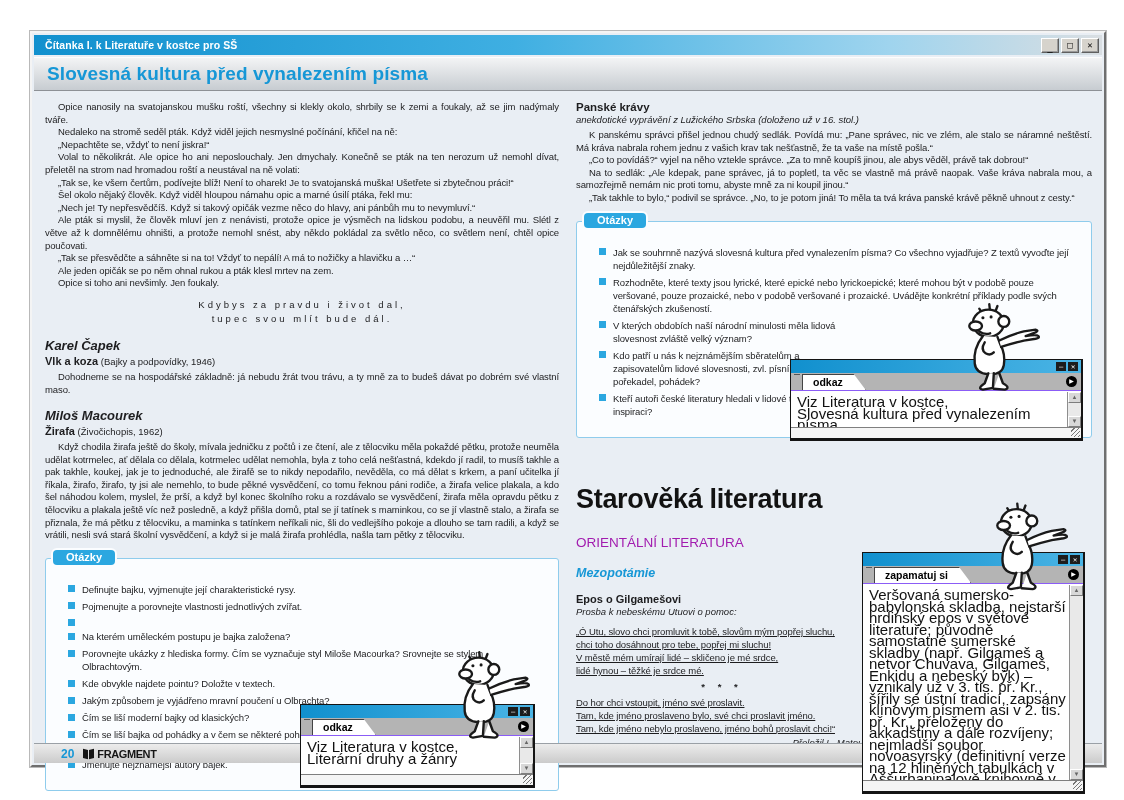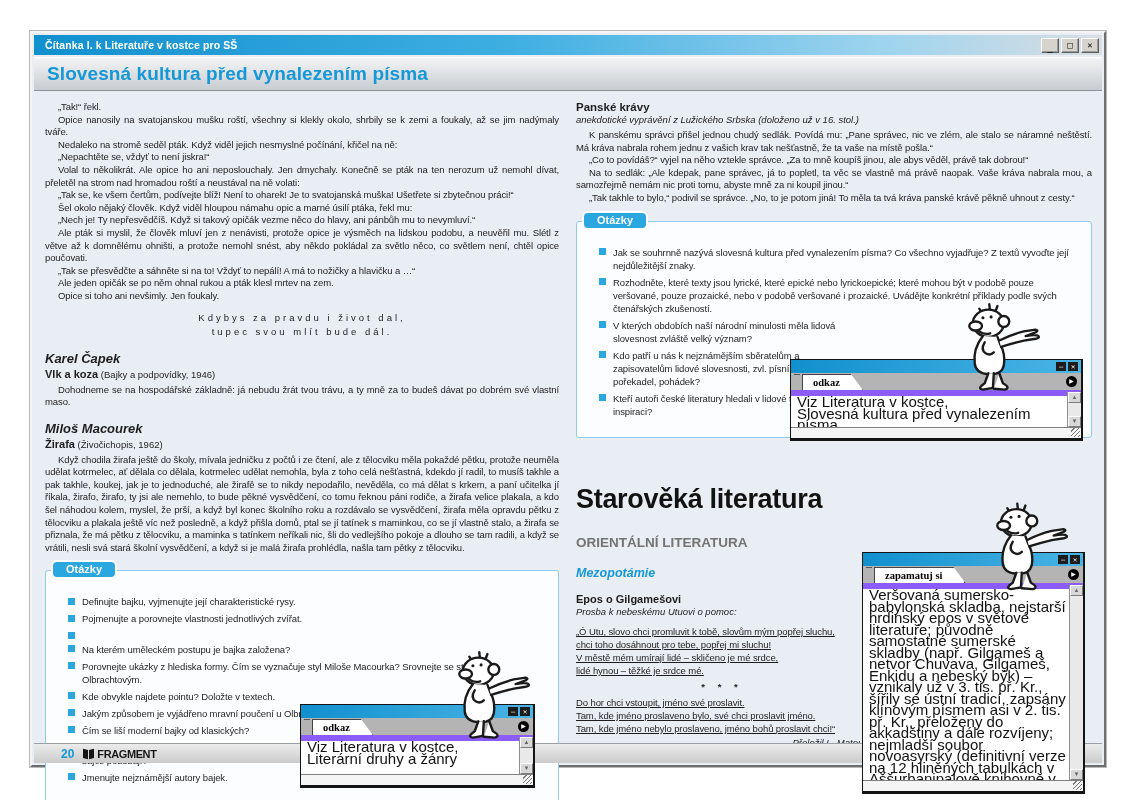--- a/index.html
+++ b/index.html
@@ -51,34 +51,34 @@
   .qbox ul{list-style:none;margin:12px;padding:0;}
   .qbox li{display:flex;gap:7px;margin:0 0 4px;font-size:9.5px;line-height:13px;letter-spacing:-.1px;}
   .qbox li .sq{flex:none;width:7px;height:7px;background:#2ba7e0;margin-top:2.5px;}
   .qbox li .qt{display:block;}
   .qbox li.n1 .qt{max-width:232px;}
   .qbox li.n2 .qt{max-width:260px;}
   .qbox li.n3 .qt{max-width:470px;}
 
   
   .h1big{font-size:27px;font-weight:bold;color:#121212;margin:0;letter-spacing:-.3px;}
-  .h2blue{color:#737373;font-weight:bold;font-size:13.5px;margin:20px 0 16px;}
+  .h2blue{color:#a21caf;font-weight:normal;font-size:13.5px;margin:20px 0 16px;}
   .h3blue{color:#1697d6;font-weight:bold;font-style:italic;font-size:12.5px;margin:15px 0 0;}
   .epos-title{font-weight:bold;font-size:11px;margin:13px 0 1px;}
   .epos-sub{font-style:italic;font-size:9.5px;margin:0 0 8px;}
   .poem{font-size:9.5px;line-height:13px;width:292px;letter-spacing:-.1px;}
   .poem div{white-space:nowrap;text-decoration:underline;}
   .poem-sep{text-align:center;letter-spacing:5px;font-weight:bold;margin:3px 0;}
   .translator{font-style:italic;text-align:right;width:292px;font-size:9.5px;margin-top:2px;}
 
   
   .popup{position:absolute;background:#fff;border:1px solid #141414;border-right-width:2px;border-bottom-width:3px;z-index:5;}
   .ptitle{height:13px;background:linear-gradient(to right,#1190ce,#4ab4e5);display:flex;align-items:center;justify-content:flex-end;gap:2px;padding-right:3px;}
   .pbtn{width:10px;height:9px;background:#1c1c1c;color:#fff;font-size:7px;line-height:8px;text-align:center;border:0;padding:0;font-family:"DejaVu Sans Mono",monospace;}
-  .ptabs{position:relative;height:17px;background:#b4b4b4;border-bottom:6px solid #8b5cf6;display:flex;align-items:flex-start;font-family:Liberation Serif, serif;}
+  .ptabs{position:relative;height:17px;background:#b4b4b4;border-bottom:1px solid #8b5cf6;display:flex;align-items:flex-start;}
   .pnotch{width:4px;background:#efefef;margin:1px 0 0 3px;border:1px solid #555;border-bottom:0;}
   .ptab{background:#fff;border:1px solid #444;border-bottom:0;margin-top:1px;margin-left:2px;
         font-weight:bold;font-size:10.5px;line-height:15px;padding:0 22px 0 10px;
         clip-path:polygon(0 0,calc(100% - 12px) 0,100% 100%,0 100%);}
   .parrow{position:absolute;right:4px;top:3px;width:11px;height:11px;border-radius:50%;background:#000;color:#fff;
           font-size:6px;line-height:11px;text-align:center;}
   .pbody{position:absolute;left:0;right:14px;top:32px;bottom:11px;padding:4px 3px 0 6px;font-size:15px;line-height:11.5px;color:#111;overflow:hidden;}
   .pscroll{position:absolute;right:0;top:32px;bottom:11px;width:13px;background:#e9e9e9;border-left:1px solid #8e8e8e;}
   .sbtn{position:absolute;left:0;right:0;height:11px;background:#d8d8d8;border:1px solid;border-color:#fff #7d7d7d #7d7d7d #fff;
         color:#666;font-size:6px;line-height:9px;text-align:center;padding:0;}
@@ -131,21 +131,20 @@
 
     <div class="pageheader">
       <span>Slovesná kultura před vynalezením písma</span>
     </div>
 
     <div class="content">
 
       <div class="col col-left">
         <div class="story">
 
-        <p>„Tak!“ řekl.</p>
             <p>Opice nanosily na svatojanskou mušku roští, všechny si klekly okolo, shrbily se k zemi a foukaly, až se jim nadýmaly tváře.</p>
             <p>Nedaleko na stromě seděl pták. Když viděl jejich nesmyslné počínání, křičel na ně:</p>
             <p>„Nepachtěte se, vždyť to není jiskra!“</p>
             <p>Volal to několikrát. Ale opice ho ani neposlouchaly. Jen dmychaly. Konečně se pták na ten nerozum už nemohl dívat, přeletěl na strom nad hromadou roští a neustával na ně volati:</p>
             <p>„Tak se, ke všem čertům, podívejte blíž! Není to oharek! Je to svatojanská muška! Ušetřete si zbytečnou práci!“</p>
             <p>Šel okolo nějaký člověk. Když viděl hloupou námahu opic a marné úsilí ptáka, řekl mu:</p>
             <p>„Nech je! Ty nepřesvědčíš. Když si takový opičák vezme něco do hlavy, ani pánbůh mu to nevymluví.“</p>
             <p>Ale pták si myslil, že člověk mluví jen z nenávisti, protože opice je výsměch na lidskou podobu, a neuvěřil mu. Slétl z větve až k domnělému ohništi, a protože nemohl snést, aby někdo pokládal za světlo něco, co světlem není, chtěl opice poučovati.</p>
             <p>„Tak se přesvědčte a sáhněte si na to! Vždyť to nepálí! A má to nožičky a hlavičku a …“</p>
             <p>Ale jeden opičák se po něm ohnal rukou a pták klesl mrtev na zem.</p>

